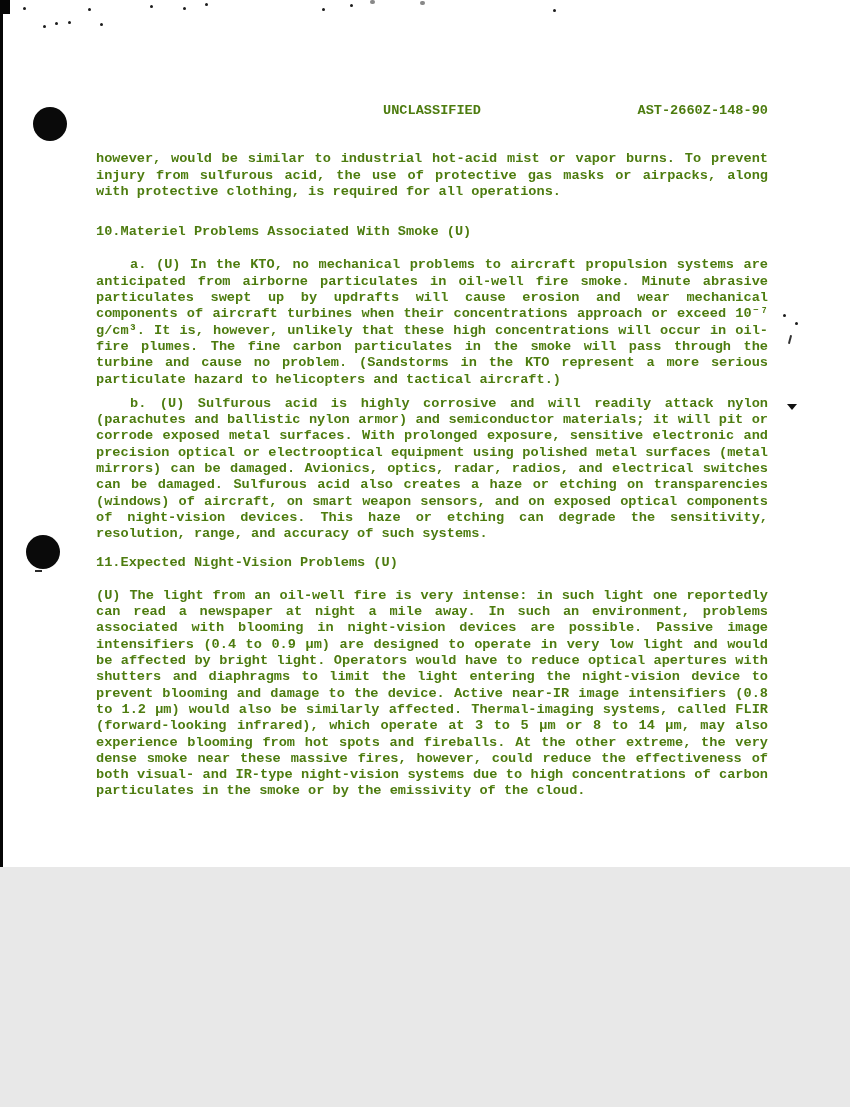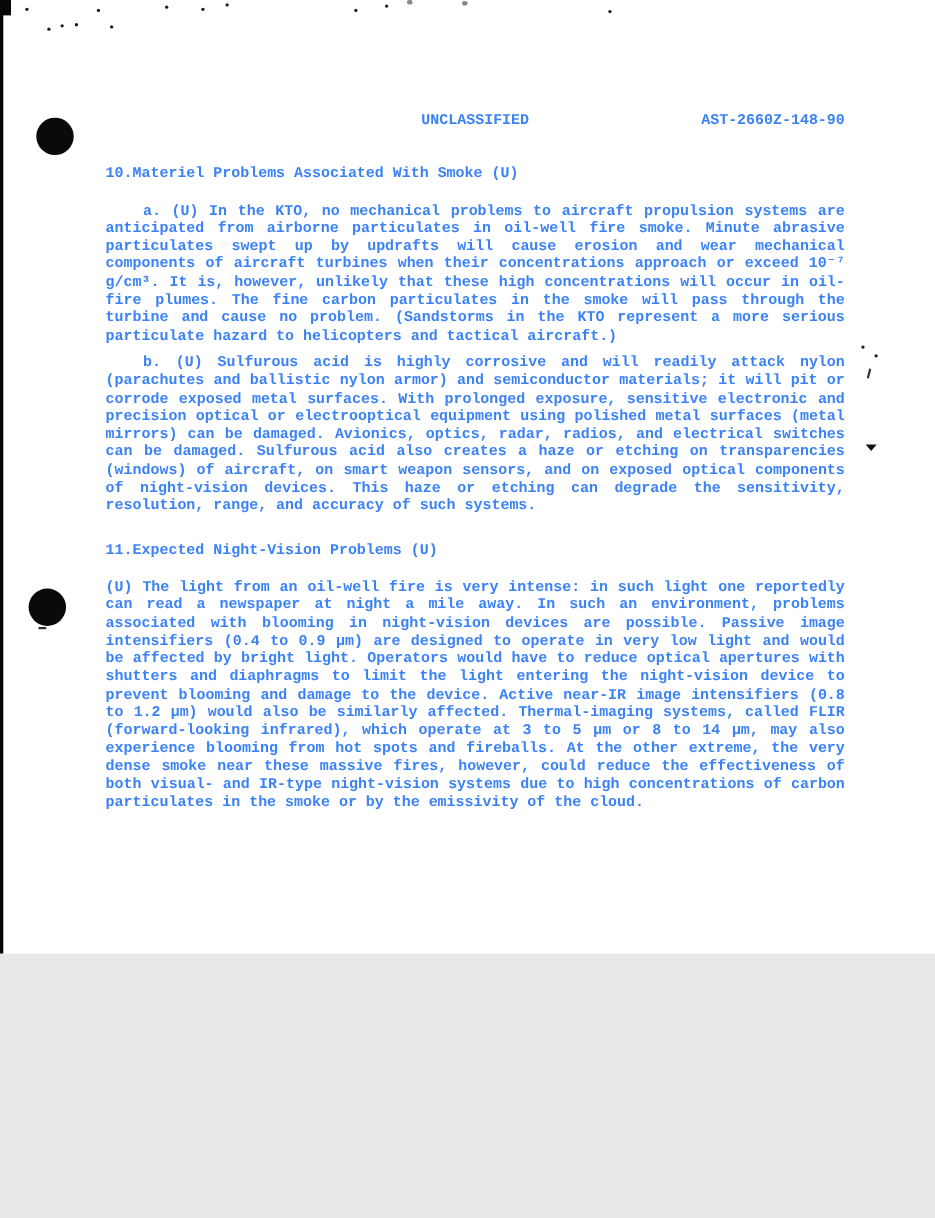--- a/index.html
+++ b/index.html
@@ -4,21 +4,21 @@
 <style>
   html, body { margin: 0; padding: 0; background: #e8e8e8; }
   .page {
     position: relative;
     width: 850px;
     height: 867px;
     background: #ffffff;
     overflow: hidden;
     font-family: "Liberation Mono", "DejaVu Sans Mono", monospace;
     font-weight: 700;
-    color: #3b82f6;
+    color: #4d7c0f;
     font-size: 13.6px;
     line-height: 16.3px;
   }
   
   .edge-left { position: absolute; left: 0; top: 0; width: 3px; height: 1107px; background: #060606; }
   .edge-left-top { position: absolute; left: 0; top: 0; width: 10px; height: 14px; background: #060606; }
   .bottom-bar { position: absolute; left: 0; top: 1087px; width: 850px; height: 12px; background: #050505; }
   .punch { position: absolute; width: 34px; height: 34px; border-radius: 50%; background: #0a0a0a; }
   .punch1 { left: 33px; top: 107px; }
   .punch2 { left: 26px; top: 535px; }
@@ -36,21 +36,21 @@
   .hdr-line1 { text-align: center; }
   .hdr-doc { position: absolute; right: 0; top: 0; }
   .hdr-line2 { text-align: right; }
   .para { margin: 0; text-align: justify; }
   .para.intro { margin-bottom: 24px; }
   .para.indent { text-indent: 34px; }
   .sec-heading { margin: 0 0 17px 0; }
   .sec-num { }
   .sec-title { text-underline-offset: 3px; }
   .p-a { margin-bottom: 8px; }
-  .p-b { margin-bottom: 24px; }
+  .p-b { margin-bottom: 12px; }
   .footer { position: absolute; left: 96px; top: 944px; width: 672px; text-align: center; }
   .page-num { margin-bottom: 22px; }
 </style>
 </head>
 <body>
 
 <div class="page">
 
   <div class="edge-left"></div>
   <div class="edge-left-top"></div>
@@ -85,20 +85,21 @@
 
   <div class="content">
 
     <div class="doc-header">
       <div class="hdr-line1">
         <span>UNCLASSIFIED</span>
         <span class="hdr-doc">AST-2660Z-148-90</span>
       </div>
     </div>
 
+    <p class="para intro">however, would be similar to industrial hot-acid mist or vapor burns.  To prevent injury from sulfurous acid, the use of protective gas masks or airpacks, along with protective clothing, is required for all operations.</p>
 
     <div class="sec-heading">
       <span class="sec-num">10.</span><span class="sec-title">Materiel Problems Associated With Smoke (U)</span>
     </div>
 
     <p class="para indent p-a">a.  (U)  In the KTO, no mechanical problems to aircraft propulsion systems are anticipated from airborne particulates in oil-well fire smoke.  Minute abrasive particulates swept up by updrafts will cause erosion and wear mechanical components of aircraft turbines when their concentrations approach or exceed 10⁻⁷ g/cm³.  It is, however, unlikely that these high concentrations will occur in oil-fire plumes.  The fine carbon particulates in the smoke will pass through the turbine and cause no problem.  (Sandstorms in the KTO represent a more serious particulate hazard to helicopters and tactical aircraft.)</p>
 
     <p class="para indent p-b">b.  (U)  Sulfurous acid is highly corrosive and will readily attack nylon (parachutes and ballistic nylon armor) and semiconductor materials; it will pit or corrode exposed metal surfaces.  With prolonged exposure, sensitive electronic and precision optical or electrooptical equipment using polished metal surfaces (metal mirrors) can be damaged.  Avionics, optics, radar, radios, and electrical switches can be damaged.  Sulfurous acid also creates a haze or etching on transparencies (windows) of aircraft, on smart weapon sensors, and on exposed optical components of night-vision devices.  This haze or etching can degrade the sensitivity, resolution, range, and accuracy of such systems.</p>
 
     <div class="sec-heading">

